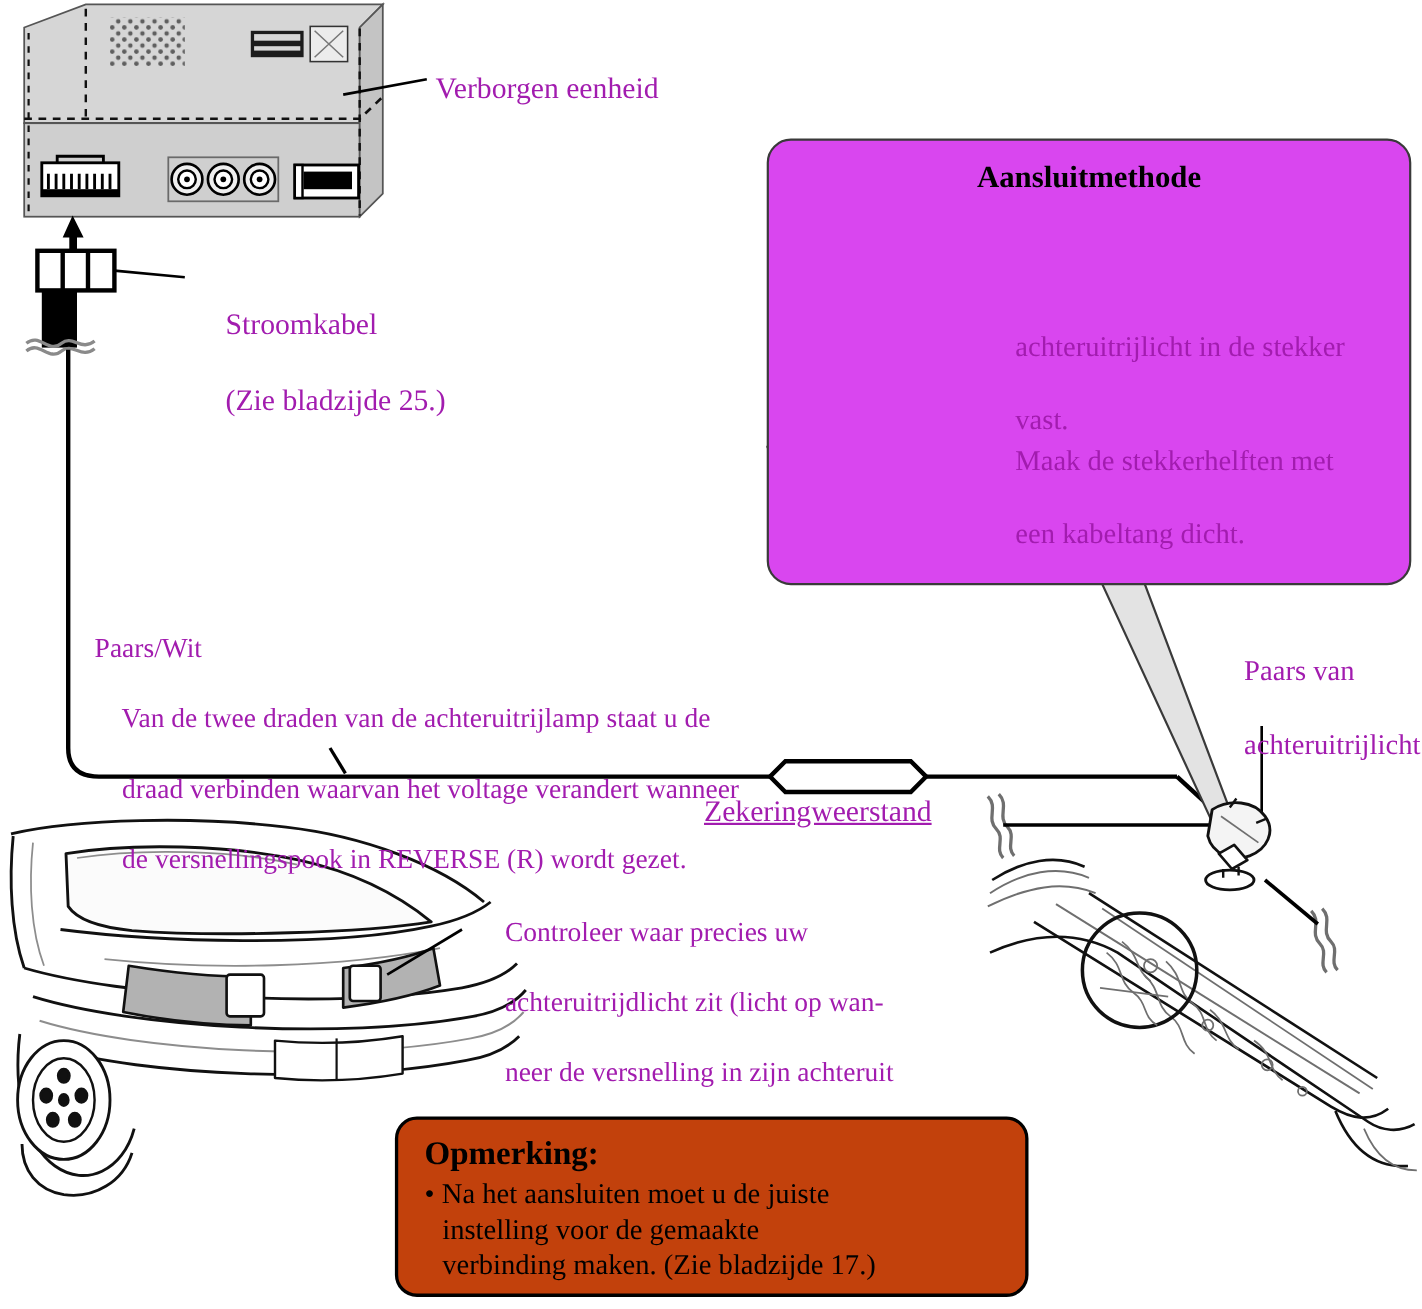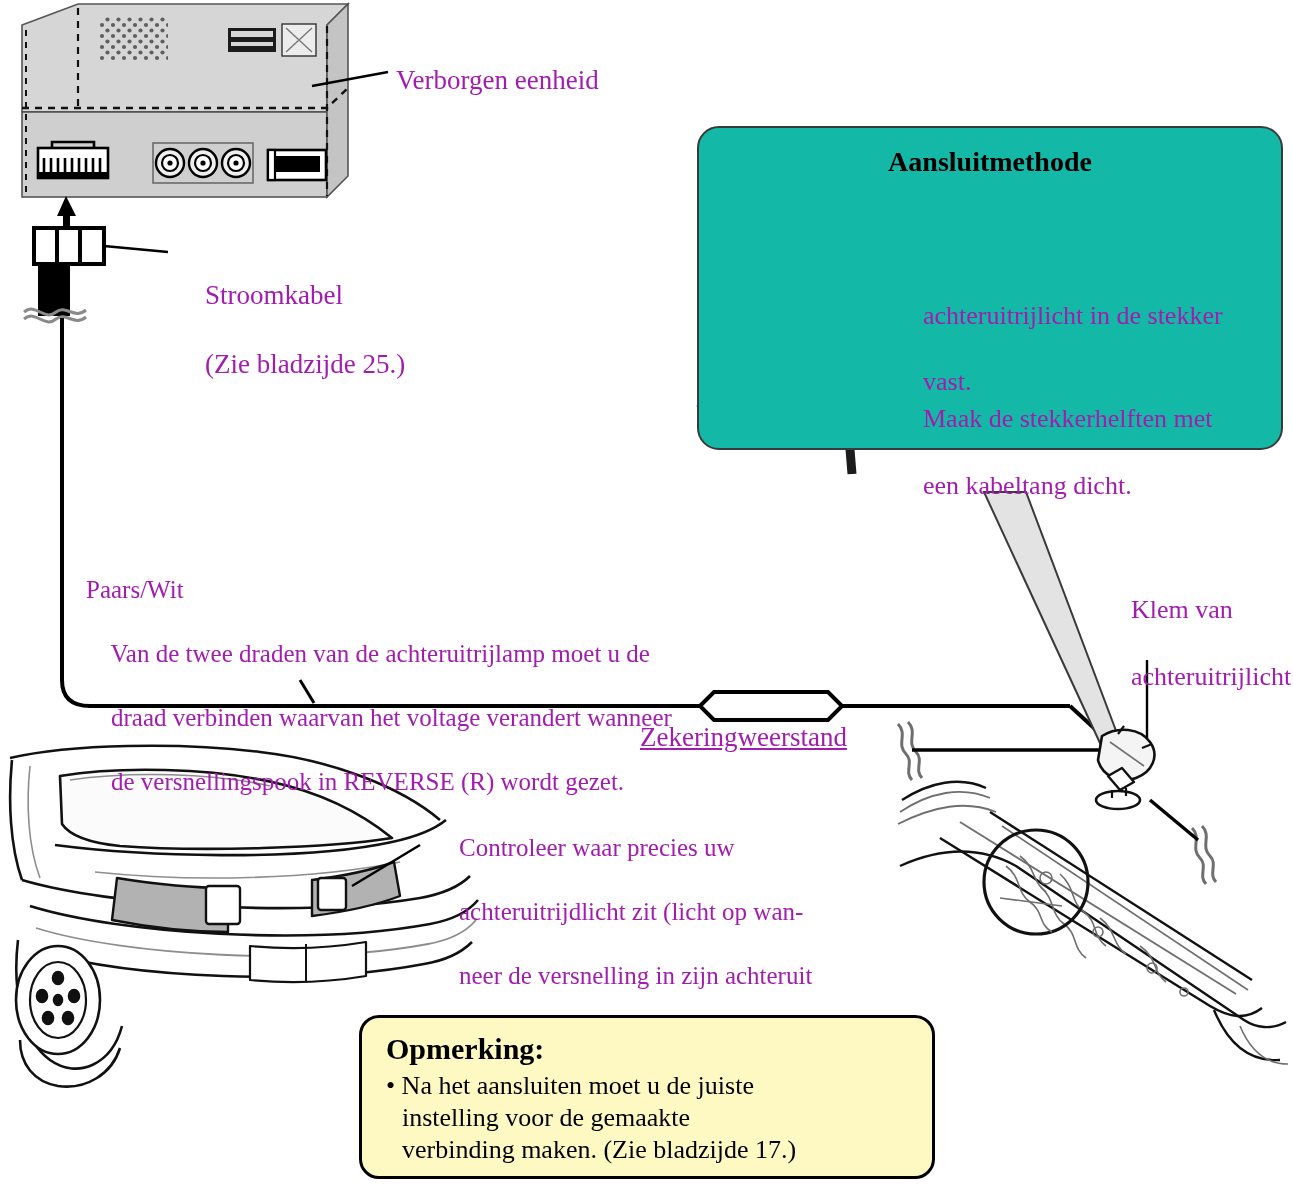--- a/index.html
+++ b/index.html
@@ -41,41 +41,41 @@
   
   #block-paarswit { left: 86px; top: 510px; font-size: 25px; }
   #block-paarswit .ttl { display: block; }
 
   
   #block-controleer { left: 434px; top: 800px; font-size: 25px; }
 
   
   #callout-aansluit {
     left: 697px; top: 126px;
-    width: 586px; height: 324px;
-    background: #14b8a6;
+    width: 586px; height: 406px;
+    background: #d946ef;
     border: 2px solid #3a3a3a;
     border-radius: 22px;
     box-sizing: border-box;
   }
   #callout-aansluit .hdr {
     position: absolute;
     left: 0; right: 0; top: 18px;
     text-align: center;
     font-weight: bold;
     font-size: 28px;
   }
   #callout-step1-text { left: 897px; top: 199px; font-size: 26px; }
   #callout-step2-text { left: 897px; top: 369px; font-size: 26px; }
 
   
   #note-box {
     left: 359px; top: 1015px;
     width: 576px; height: 164px;
-    background: #fef9c3;
+    background: #c2410c;
     border: 3px solid #000;
     border-radius: 20px;
     box-sizing: border-box;
   }
   #note-title {
     position: absolute;
     left: 24px; top: 14px;
     font-size: 30px; font-weight: bold;
   }
   #note-body {
@@ -336,27 +336,27 @@
 
   <div class="txt" id="label-verborgen-eenheid">Verborgen eenheid</div>
 
   <div class="txt" id="label-stroomkabel">
     <span>Stroomkabel</span><br>
     <span>(Zie bladzijde 25.)</span>
   </div>
 
   <div class="txt" id="block-paarswit">
     <span class="ttl">Paars/Wit</span>
-    <span>Van de twee draden van de achteruitrijlamp moet u de</span><br>
+    <span>Van de twee draden van de achteruitrijlamp staat u de</span><br>
     <span>draad verbinden waarvan het voltage verandert wanneer</span><br>
     <span>de versnellingspook in REVERSE (R) wordt gezet.</span>
   </div>
 
   <div class="txt" id="label-draad-achteruit">
-    <span>Klem van</span><br>
+    <span>Paars van</span><br>
     <span>achteruitrijlicht</span>
   </div>
 
   <div class="txt" id="label-zekeringweerstand">Zekeringweerstand</div>
 
   <div class="txt" id="block-controleer">
     <span>Controleer waar precies uw</span><br>
     <span>achteruitrijdlicht zit (licht op wan-</span><br>
     <span>neer de versnelling in zijn achteruit</span><br>
     <span>(R) staat) en zoek vervolgens de</span><br>

